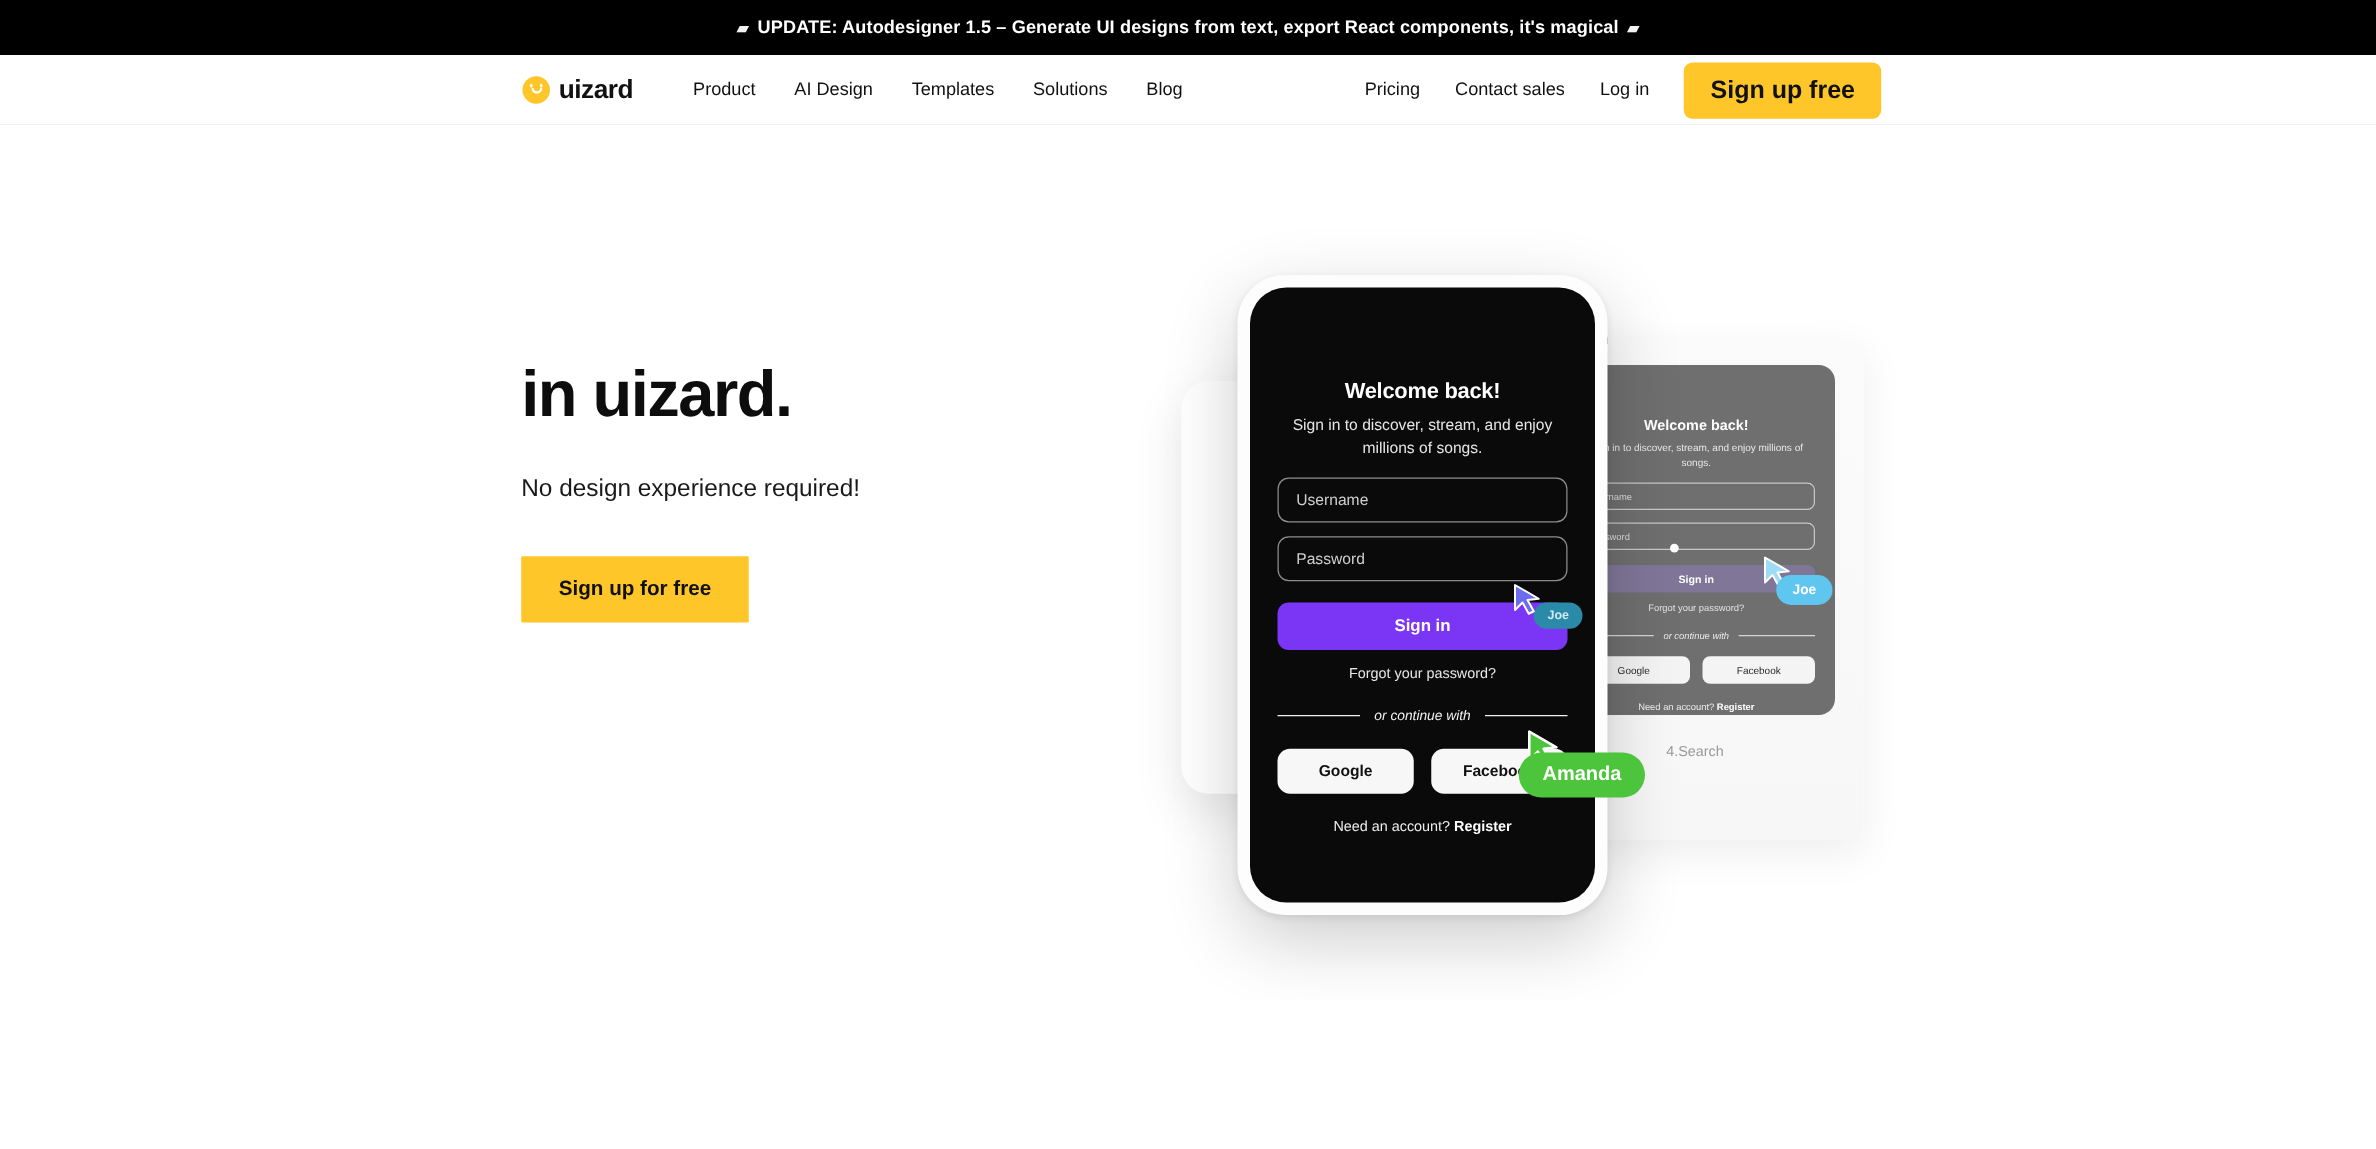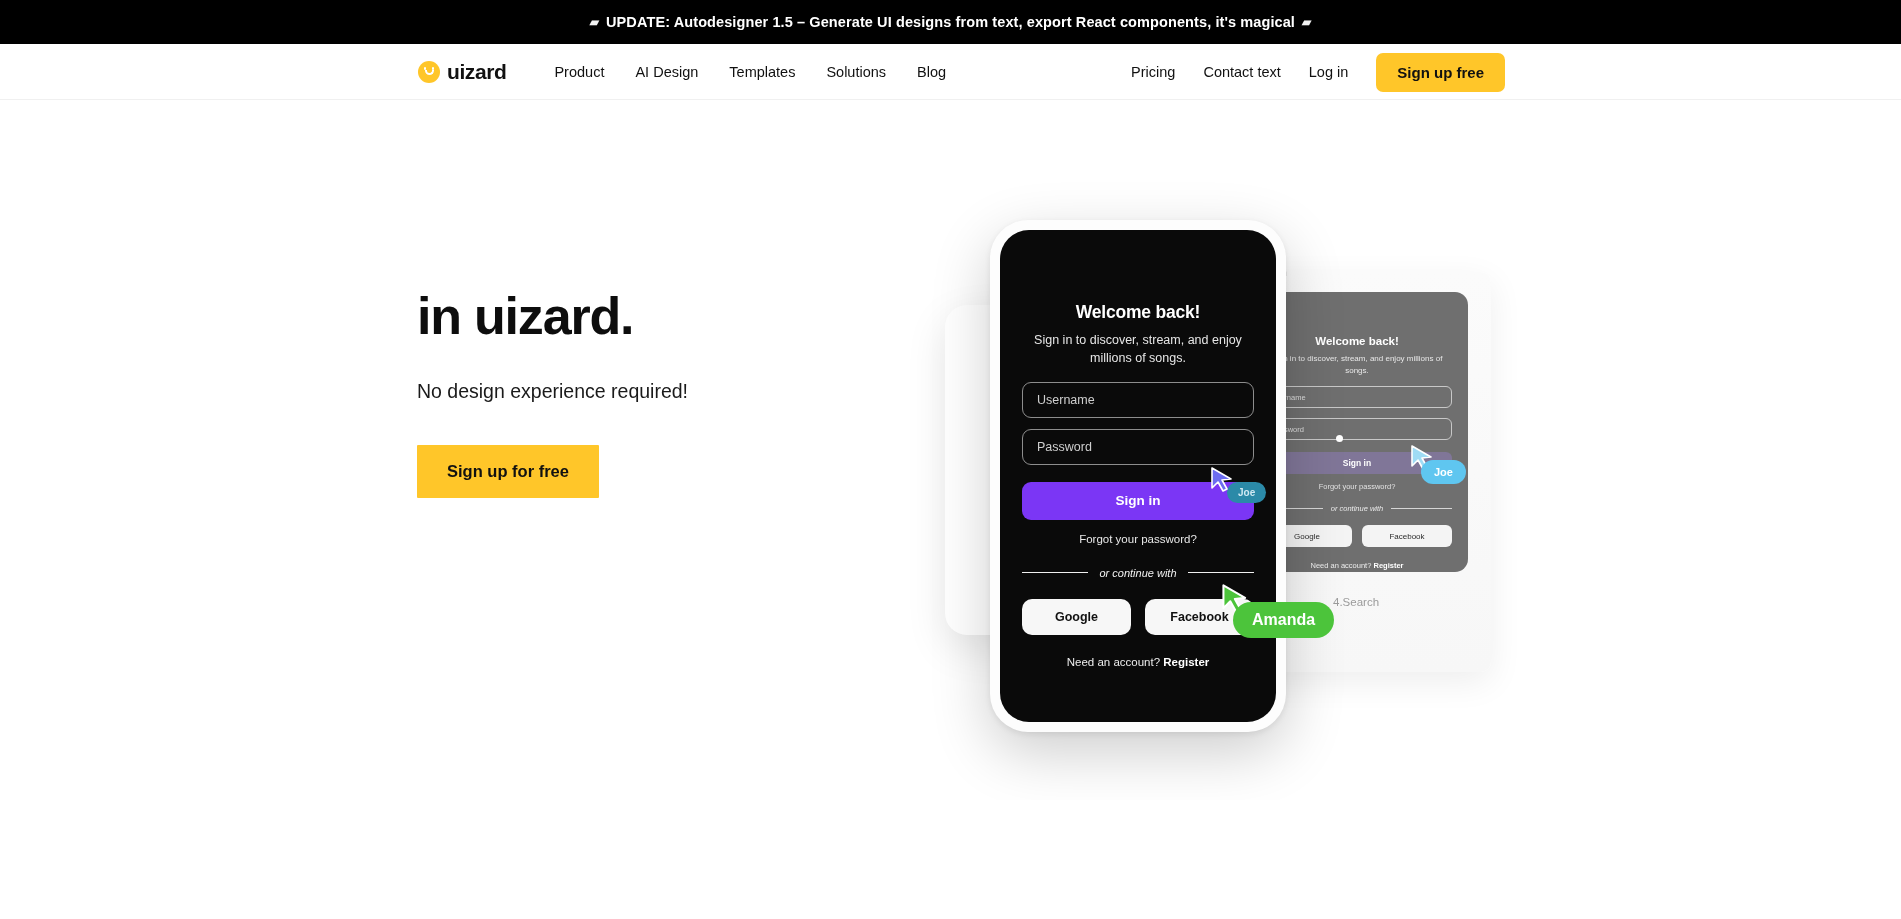--- a/index.html
+++ b/index.html
@@ -64,21 +64,21 @@
   .nav-link {
     font-size: 14.5px; color: #111111; font-weight: 500;
     cursor: pointer; text-decoration: none; white-space: nowrap;
   }
   .nav-right {
     position: absolute; right: 396px; top: 0; height: 56px;
     display: flex; align-items: center; gap: 28px;
   }
   .btn-signup-nav {
     background: #FFC629; color: #111111;
-    font-size: 15px; font-weight: 700;
+    font-size: 20px; font-weight: 700;
     border: none; border-radius: 7px;
     padding: 11px 21px; cursor: pointer; white-space: nowrap;
     font-family: inherit;
   }
 
   
   .hero {
     position: relative;
     height: 700px;
     background: #ffffff;
@@ -303,21 +303,21 @@
   .cur-joe { left: 255px; top: 276px; }
   .pill-joe {
     position: absolute; left: 272px; top: 292px;
     background: #2B8AA8; color: #cfe9f3;
     font-size: 10px; font-weight: 700;
     padding: 5px 11px; border-radius: 13px;
     z-index: 19;
   }
   .cur-amanda { left: 266px; top: 393px; }
   .pill-amanda {
-    position: absolute; left: 278px; top: 412px;
+    position: absolute; left: 260px; top: 412px;
     background: #4CC43B; color: #ffffff;
     font-size: 16px; font-weight: 700;
     padding: 9px 19px; border-radius: 22px;
     z-index: 21;
   }
 </style>
 </head>
 <body>
 
 <div class="announce-bar">
@@ -341,21 +341,21 @@
   <div class="nav-links">
     <a class="nav-link">Product</a>
     <a class="nav-link">AI Design</a>
     <a class="nav-link">Templates</a>
     <a class="nav-link">Solutions</a>
     <a class="nav-link">Blog</a>
   </div>
 
   <div class="nav-right">
     <a class="nav-link">Pricing</a>
-    <a class="nav-link">Contact text</a>
+    <a class="nav-link">Contact sales</a>
     <a class="nav-link">Log in</a>
     <button class="btn-signup-nav">Sign up free</button>
   </div>
 </nav>
 
 <section class="hero">
 
   <div class="hero-copy">
     <h1 class="hero-title">
       <br>

